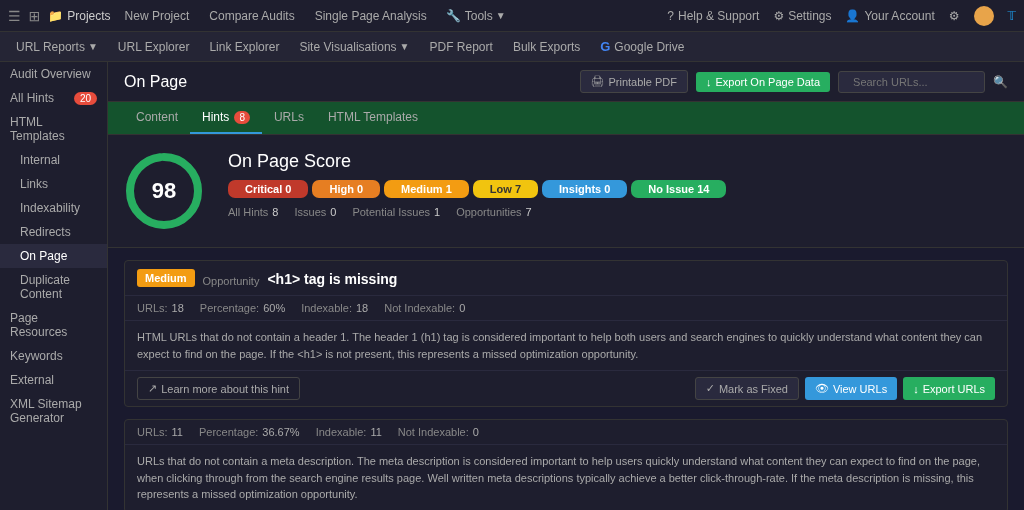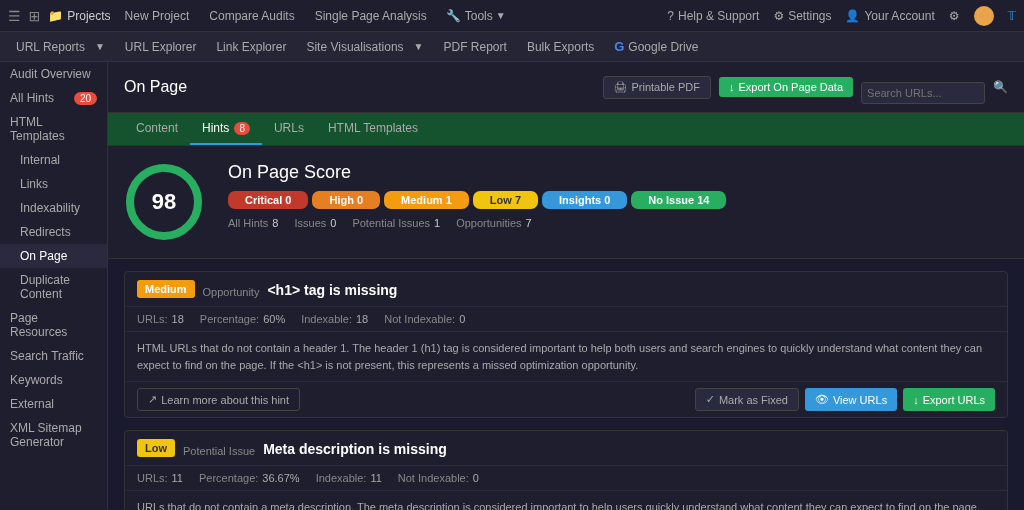--- a/index.html
+++ b/index.html
@@ -11,21 +11,21 @@
     .top-bar-icon { color: #888; font-size: 14px; cursor: pointer; }
     .projects-btn { color: #ccc; font-size: 12px; cursor: pointer; display: flex; align-items: center; gap: 4px; }
     .nav-item { color: #aaa; font-size: 12px; cursor: pointer; padding: 0 6px; }
     .tools-btn { display: flex; align-items: center; gap: 3px; color: #aaa; cursor: pointer; }
     .top-bar-right { margin-left: auto; display: flex; align-items: center; gap: 14px; color: #aaa; font-size: 12px; }
     .top-bar-right span { cursor: pointer; display: flex; align-items: center; gap: 4px; }
     .avatar { width: 20px; height: 20px; border-radius: 50%; background: #e8a44a; display: inline-block; }
 
     
     .secondary-nav { background: #252535; border-bottom: 1px solid #333; display: flex; align-items: center; height: 30px; padding: 0 8px; gap: 4px; }
-    .sec-nav-item { color: #aaa; font-size: 12px; cursor: pointer; padding: 0 8px; display: flex; align-items: center; gap: 10px; }
+    .sec-nav-item { color: #aaa; font-size: 12px; cursor: pointer; padding: 0 8px; display: flex; align-items: center; gap: 3px; }
     .pdf-btn { color: #aaa; font-size: 12px; cursor: pointer; padding: 0 8px; }
     .bulk-btn { color: #aaa; font-size: 12px; cursor: pointer; padding: 0 8px; }
     .google-btn { color: #aaa; font-size: 12px; cursor: pointer; padding: 0 8px; display: flex; align-items: center; gap: 4px; }
 
     
     .layout { display: flex; height: calc(510px - 62px); }
 
     
     .sidebar { width: 108px; background: #1e1e2e; border-right: 1px solid #333; overflow-y: auto; flex-shrink: 0; }
     .sidebar-item { color: #aaa; font-size: 12px; padding: 5px 10px; cursor: pointer; display: flex; align-items: center; justify-content: space-between; }
@@ -35,21 +35,21 @@
 
     
     .main { flex: 1; background: #1a1a2e; overflow-y: auto; }
 
     
     .page-header { display: flex; align-items: center; justify-content: space-between; padding: 8px 16px; border-bottom: 1px solid #333; background: #1e1e2e; }
     .page-title { color: #fff; font-size: 16px; font-weight: 500; }
     .page-header-actions { display: flex; align-items: center; gap: 8px; }
     .btn-printable { background: #2a2a3e; border: 1px solid #444; color: #aaa; padding: 4px 10px; border-radius: 3px; font-size: 11px; cursor: pointer; display: flex; align-items: center; gap: 4px; }
     .btn-export-on-page { background: #27ae60; border: none; color: #fff; padding: 4px 10px; border-radius: 3px; font-size: 11px; cursor: pointer; display: flex; align-items: center; gap: 4px; }
-    .search-urls { background: #2a2a3e; border: 1px solid #444; color: #aaa; padding: 4px 5px; border-radius: 3px; font-size: 11px; width: 124px; margin-top: 12px; }
+    .search-urls { background: #2a2a3e; border: 1px solid #444; color: #aaa; padding: 4px 14px; border-radius: 3px; font-size: 11px; width: 147px; }
 
     
     .tabs-bar { display: flex; align-items: center; background: #14532d; border-bottom: 1px solid #333; padding: 0 16px; }
     .tab { color: #aaa; font-size: 12px; padding: 8px 12px; cursor: pointer; border-bottom: 2px solid transparent; display: flex; align-items: center; gap: 5px; }
     .tab.active { color: #fff; border-bottom-color: #3498db; }
     .tab-badge { background: #e74c3c; color: #fff; border-radius: 10px; padding: 1px 5px; font-size: 10px; }
 
     
     .score-section { display: flex; align-items: flex-start; gap: 24px; padding: 16px; background: #1e1e2e; border-bottom: 1px solid #333; }
     .score-ring { position: relative; width: 80px; height: 80px; flex-shrink: 0; }
@@ -177,23 +177,20 @@
     <div class="sidebar-item indented active">
       <span>On Page</span>
     </div>
     <div class="sidebar-item indented">
       <span>Duplicate Content</span>
     </div>
     <div class="sidebar-item">
       <span>Page Resources</span>
     </div>
     <div class="sidebar-item">
-      <span>Search Traffic</span>
-    </div>
-    <div class="sidebar-item">
       <span>Keywords</span>
     </div>
     <div class="sidebar-item">
       <span>External</span>
     </div>
     <div class="sidebar-item">
       <span>XML Sitemap Generator</span>
     </div>
   </div>
 
@@ -299,25 +296,20 @@
           <div class="hint-actions">
             <button class="btn-learn"><span>↗</span> Learn more about this hint</button>
             <div class="hint-action-btns">
               <button class="btn-mark-fixed"><span>✓</span> Mark as Fixed</button>
               <button class="btn-view-urls"><span>👁</span> View URLs</button>
               <button class="btn-export-urls"><span>↓</span> Export URLs</button>
             </div>
           </div>
         </div>
         <div class="hint-card">
-          <div class="hint-header">
-            <span class="hint-level-badge badge-low" style="color: rgb(51, 51, 51);">Low</span>
-            <span class="hint-type">Potential Issue</span>
-            <span class="hint-title">Meta description is missing</span>
-          </div>
           <div class="hint-stats">
             <span class="hint-stat">
               <span class="hint-stat-label">URLs:</span>
               <span> 11</span>
             </span>
             <span class="hint-stat">
               <span class="hint-stat-label">Percentage:</span>
               <span> 36.67%</span>
             </span>
             <span class="hint-stat">

